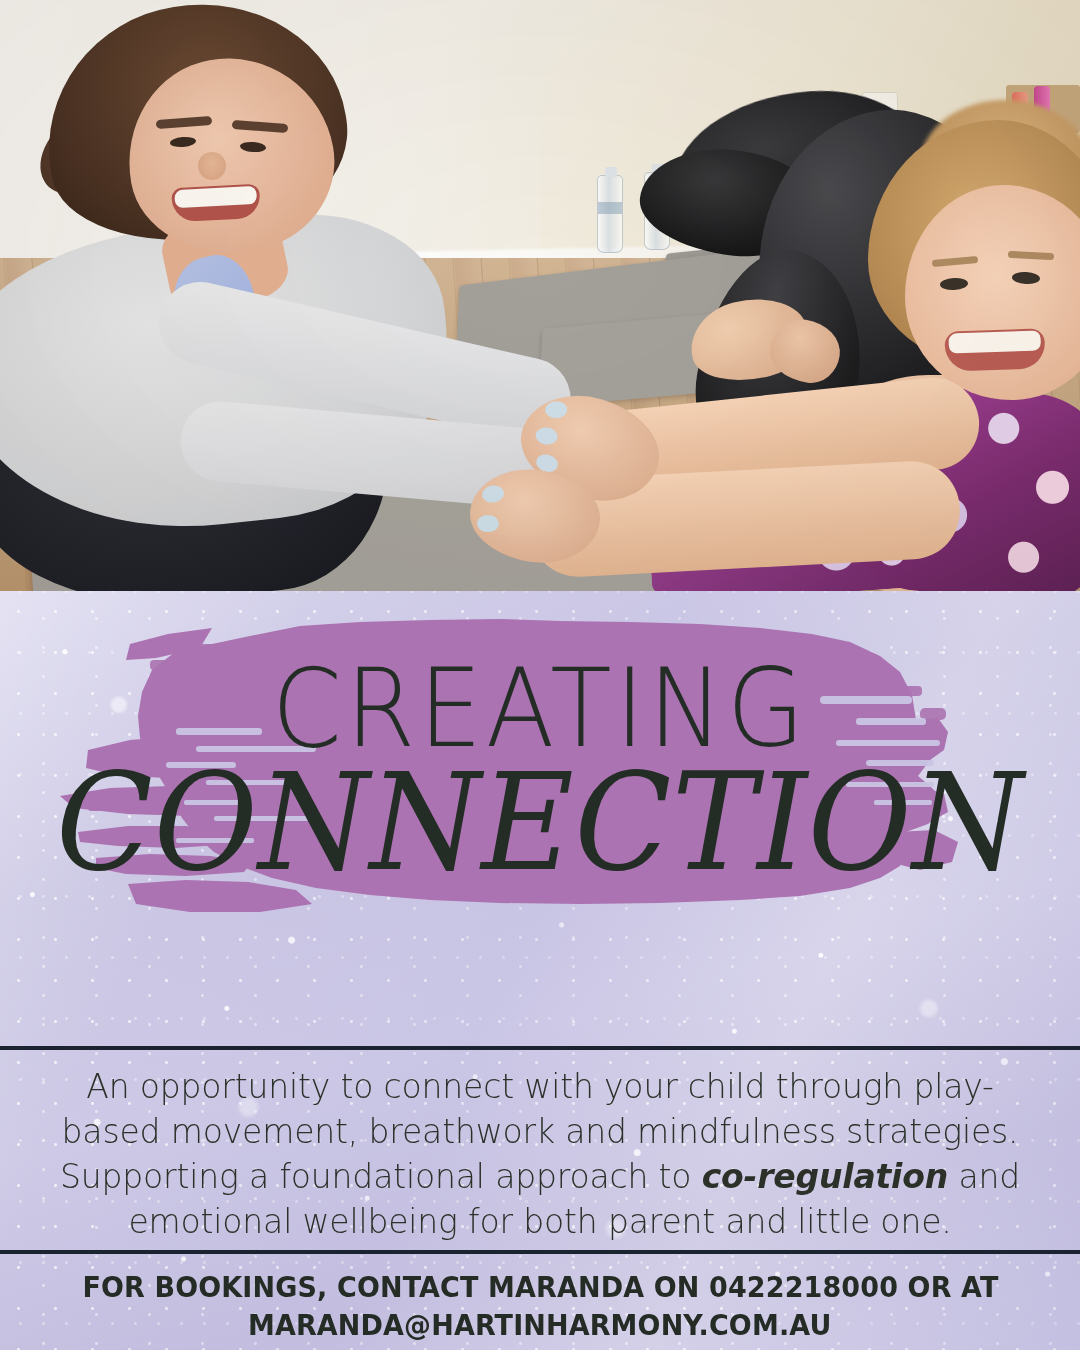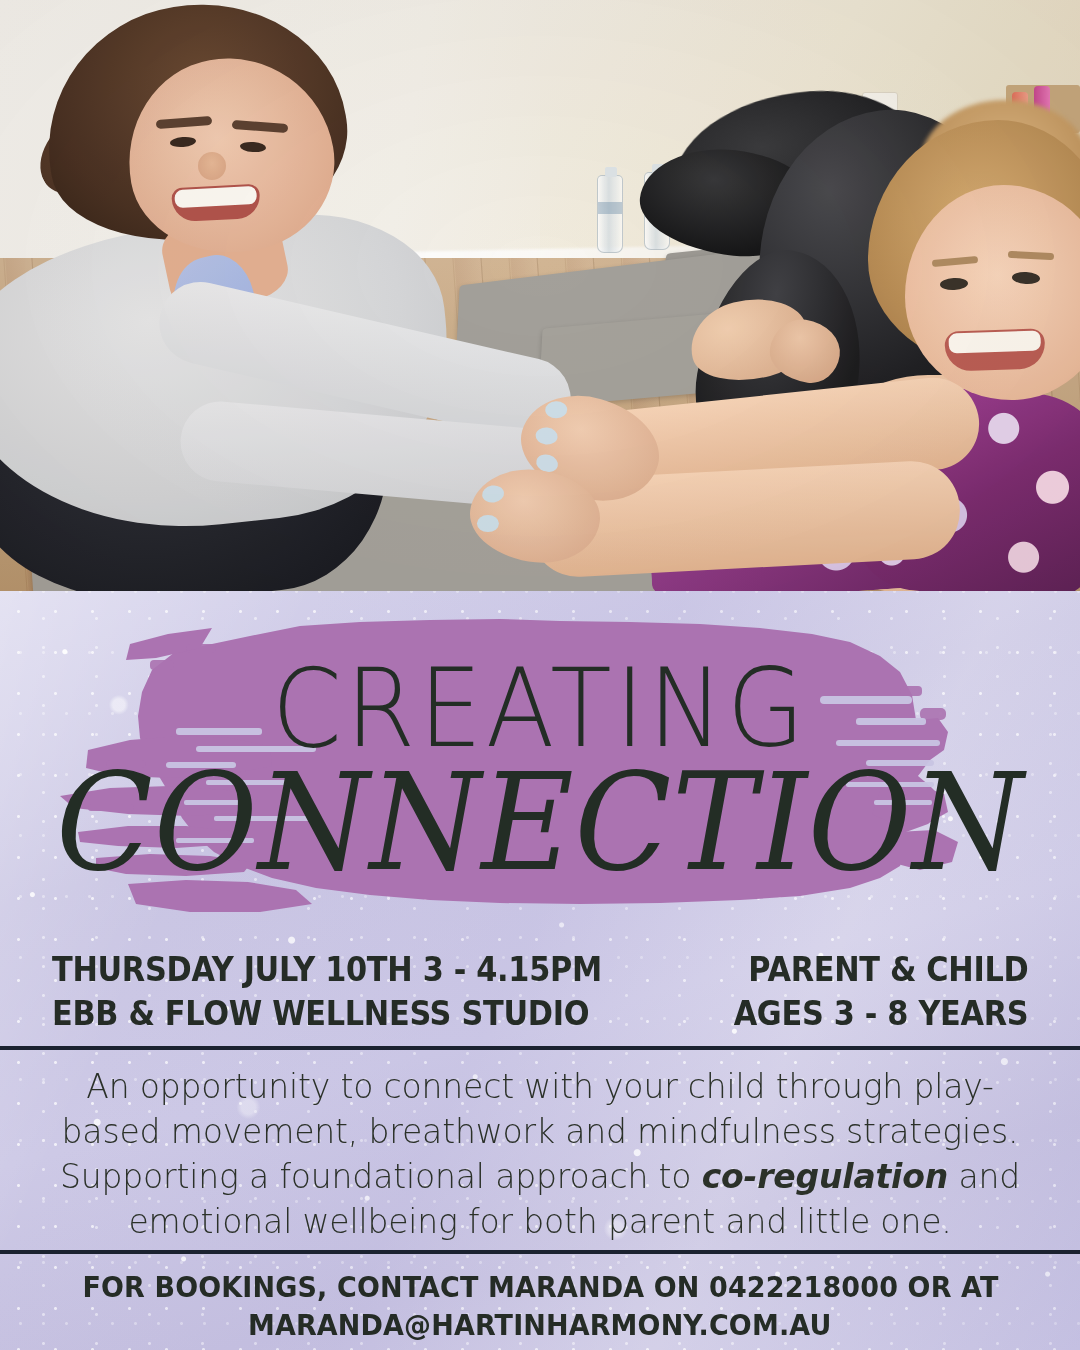--- a/index.html
+++ b/index.html
@@ -419,30 +419,20 @@
         <rect x="866" y="160" width="68" height="6" rx="3"></rect>
         <rect x="846" y="182" width="88" height="5" rx="2"></rect>
         <rect x="874" y="200" width="58" height="5" rx="2"></rect>
       </g>
     </svg>
   </div>
 
   <div class="title-creating">CREATING</div>
   <div class="title-connection">CONNECTION</div>
 
-  <div class="info-row">
-    <div class="info-col left">
-      <div>THURSDAY JULY 10TH 3 - 4.15PM</div>
-      <div>EBB &amp; FLOW WELLNESS STUDIO</div>
-    </div>
-    <div class="info-col right">
-      <div>PARENT &amp; CHILD</div>
-      <div>AGES 3 - 8 YEARS</div>
-    </div>
-  </div>
 
   <div class="divider div-1"></div>
 
   <div class="body-copy">
     <p><span>An opportunity to connect with your child through play-based movement, breathwork and mindfulness strategies. Supporting a foundational approach to </span><b>co-regulation</b><span> and emotional wellbeing for both parent and little one.</span></p>
   </div>
 
   <div class="divider div-2"></div>
 
   <div class="footer">

